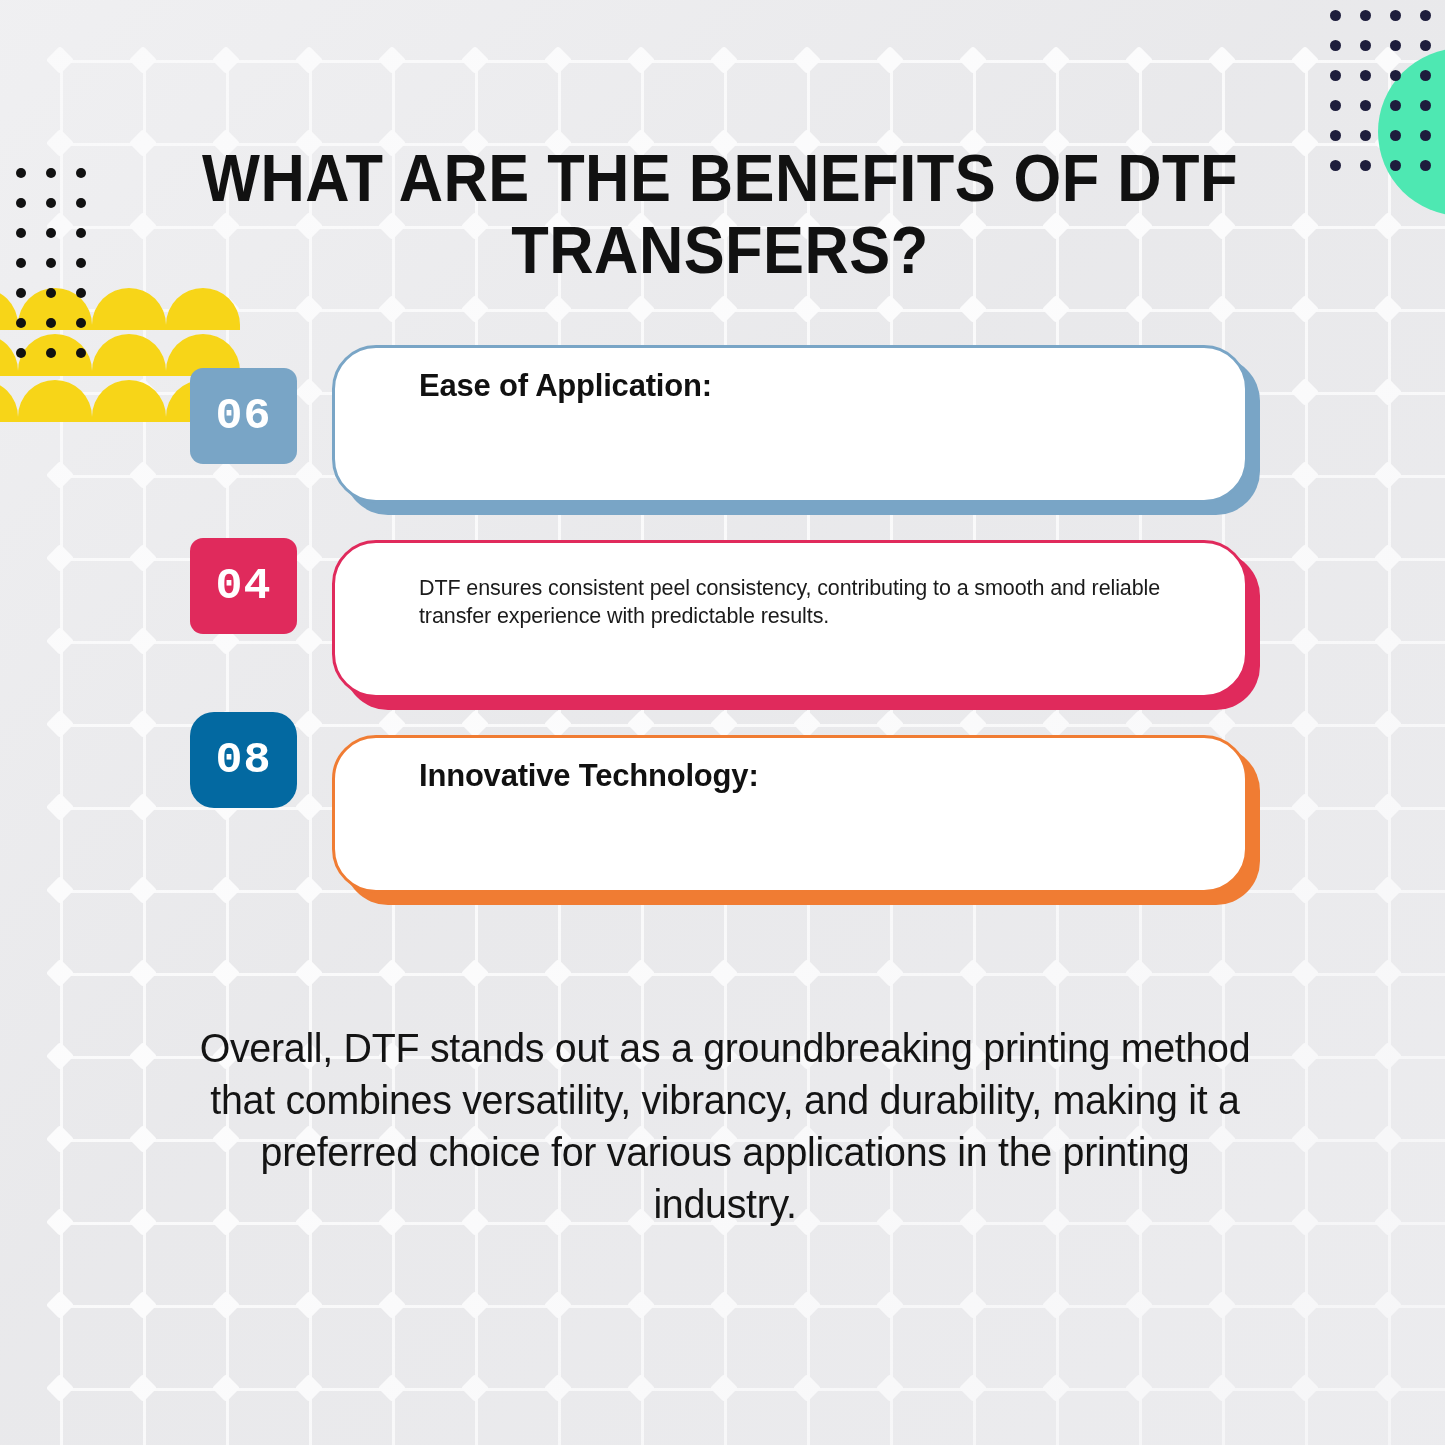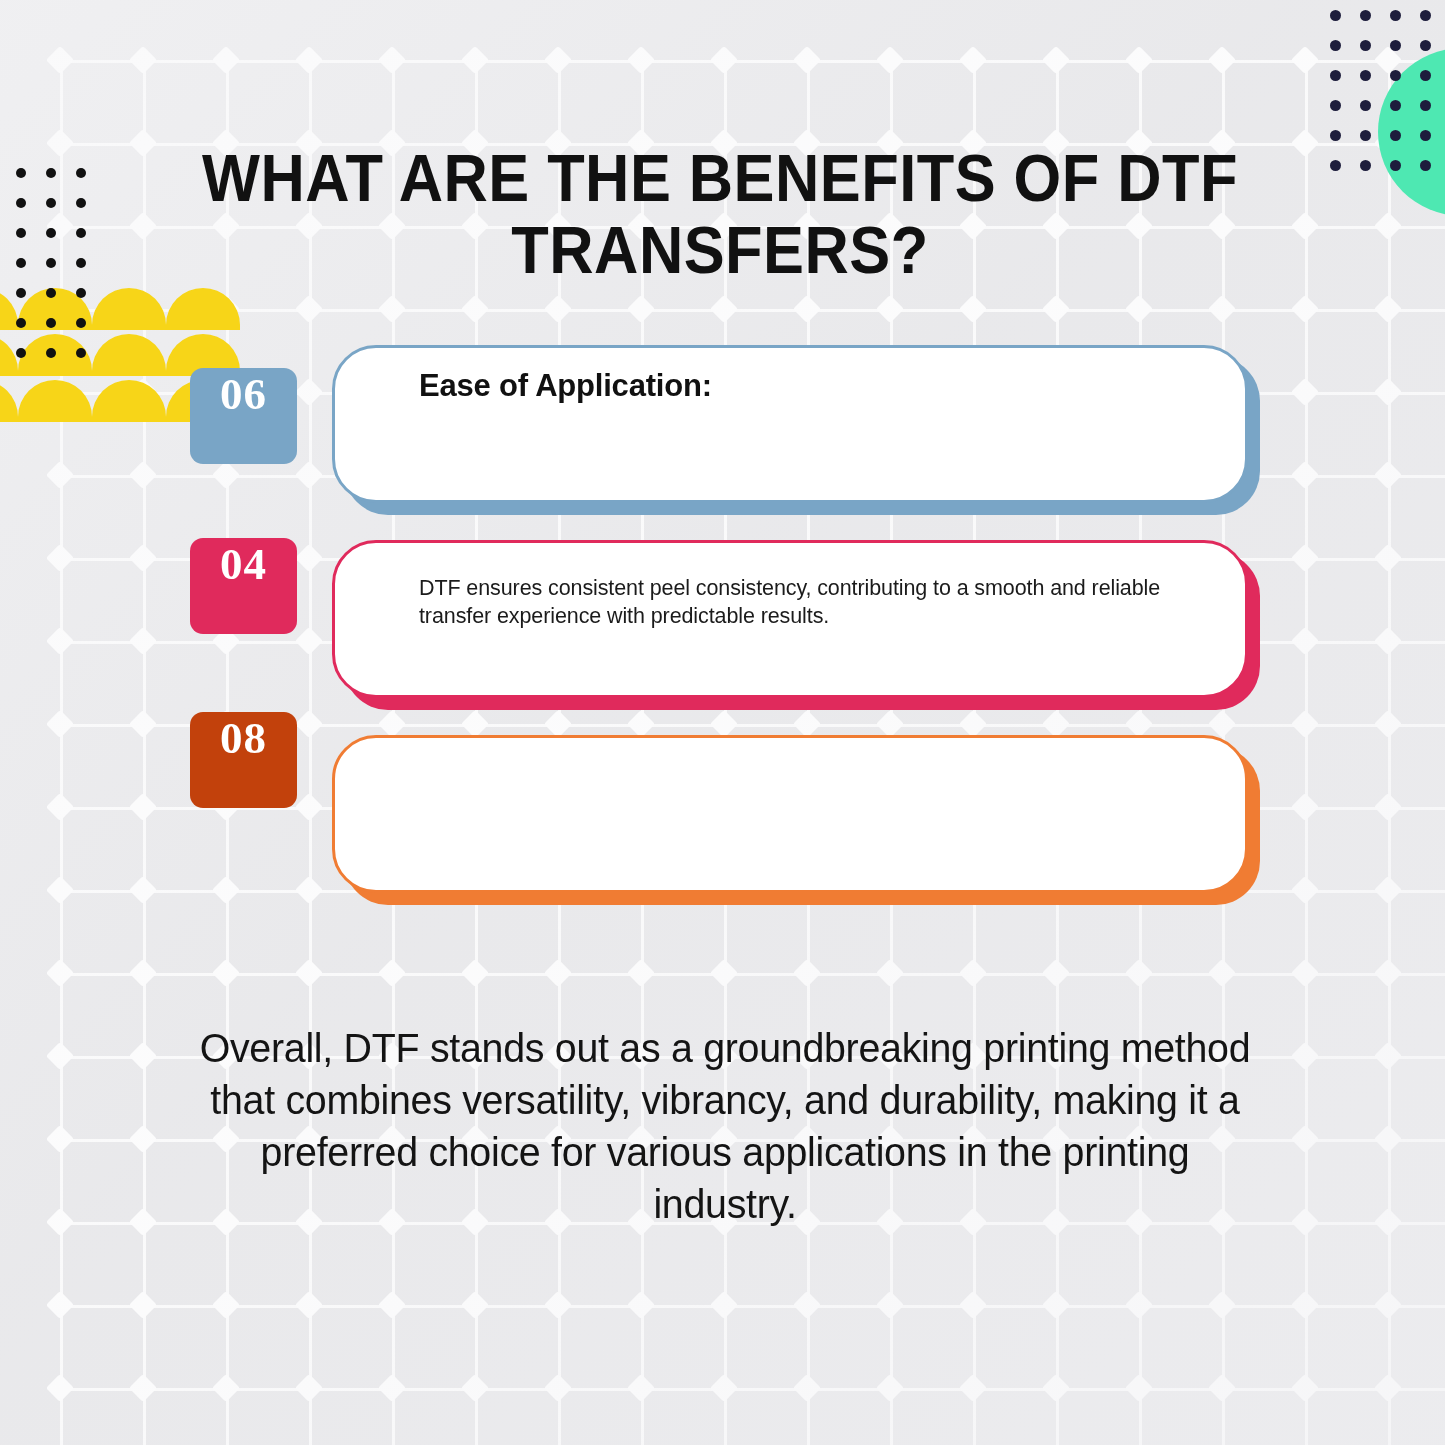--- a/index.html
+++ b/index.html
@@ -86,26 +86,26 @@
     color:#111111;
     transform:scaleX(.93);
     transform-origin:center top;
     white-space:pre-line;
   }
 
   .badge {
     position:absolute;
     width:107px; height:96px;
     border-radius:13px;
-    display:flex; align-items:flex-start; justify-content:center;
+    display:flex; align-items:center; justify-content:center;
     color:#ffffff;
     font-weight:700;
     font-size:45px;
     letter-spacing:1px;
-    font-family:Liberation Serif, serif;
+    font-family:Liberation Mono, monospace;
   }
 
   .card-shell { position:absolute; }
 
   .card-back {
     position:absolute;
     left:12px; top:12px;
     width:916px; height:158px;
     border-radius:44px;
   }
@@ -531,25 +531,26 @@
       </div>
       <div class="badge" style="left: 190px; top: 538px; background: rgb(224, 42, 92);">
         <span>04</span>
       </div>
       <div class="card-shell" style="left: 332px; top: 540px; width: 930px; height: 172px;">
         <div class="card-back" style="background: rgb(224, 42, 92);"></div>
         <div class="card-front" style="border-color: rgb(224, 42, 92);">
           <div class="card-body">DTF ensures consistent peel consistency, contributing to a smooth and reliable transfer experience with predictable results.</div>
         </div>
       </div>
-      <div class="badge" style="left: 190px; top: 712px; background: #c2410c;">
+      <div class="badge" style="left: 190px; top: 712px; background: #0369a1; border-radius: 24px;">
         <span>08</span>
       </div>
       <div class="card-shell" style="left: 332px; top: 735px; width: 930px; height: 172px;">
         <div class="card-back" style="background: rgb(240, 124, 51);"></div>
         <div class="card-front" style="border-color: rgb(240, 124, 51);">
+          <div class="card-heading">Innovative Technology:</div>
         </div>
       </div>
     </div>
 
   <div class="footer-text">Overall, DTF stands out as a groundbreaking printing method that combines versatility, vibrancy, and durability, making it a preferred choice for various applications in the printing industry.</div>
 
 </div>
 
 </body></html>

